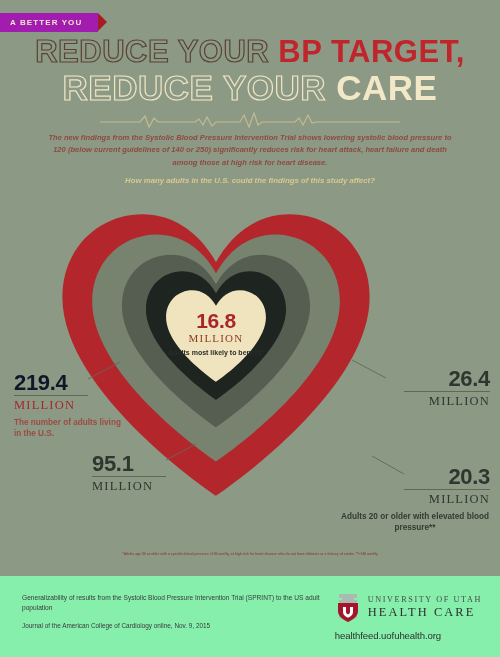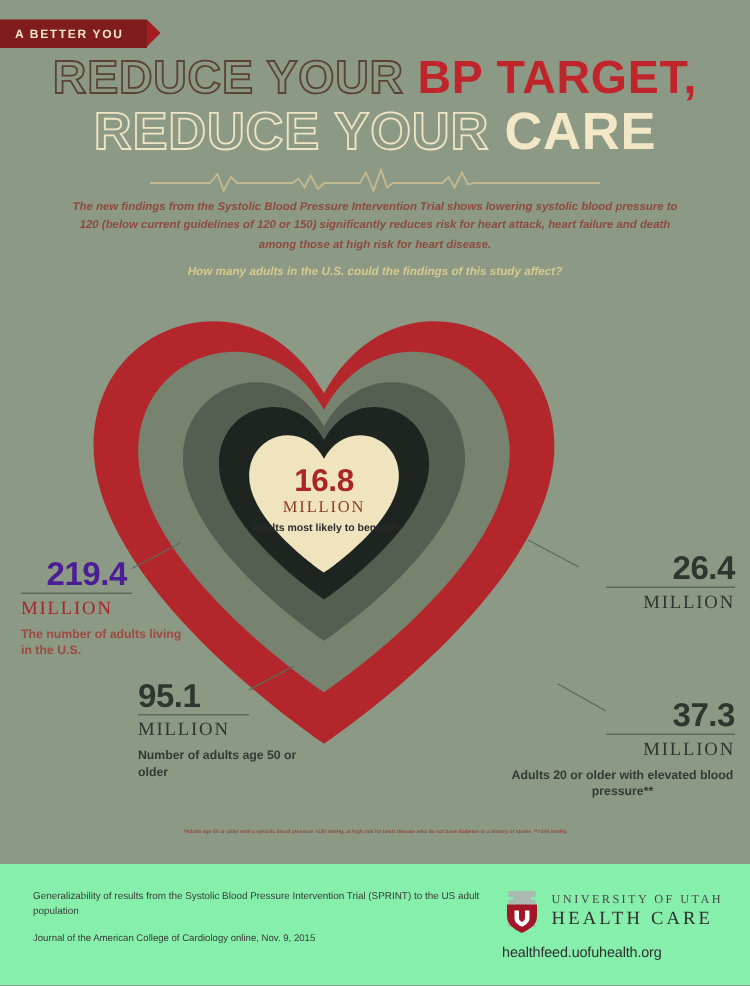--- a/index.html
+++ b/index.html
@@ -13,21 +13,21 @@
     position: relative;
     width: 500px; height: 657px;
     background: #8c9a85;
     overflow: hidden;
   }
 
   
   #badge {
     position: absolute; left: 0; top: 13px;
     height: 19px; padding: 0 16px 0 10px;
-    background: #7f1d1d;
+    background: #a21caf;
     display: flex; align-items: center;
     color: #f0e6cd;
     font-size: 8px; font-weight: bold; letter-spacing: 1.1px;
   }
   #badge::after {
     content: ""; position: absolute; right: -9px; top: 0;
     border-left: 9px solid #a51c22;
     border-top: 9.5px solid transparent;
     border-bottom: 9.5px solid transparent;
   }
@@ -91,21 +91,21 @@
     font-size: 22px; font-weight: bold; line-height: 1;
     letter-spacing: -0.3px;
   }
   .mil {
     font-family: "Liberation Serif", serif;
     font-size: 12.5px; letter-spacing: 1.2px; line-height: 1.25;
     padding-top: 2px;
   }
   .desc { font-size: 8.2px; line-height: 1.42; font-weight: bold; padding-top: 3px; }
 
-  .red .num  { color: #4c1d95; margin-left: 17px; }
+  .red .num  { color: #0f172a; }
   .red .mil  { color: #a9252b; }
   .red .desc { color: #9c4a42; }
 
   .dark .num  { color: #2f362f; }
   .dark .mil  { color: #2f362f; }
   .dark .desc { color: #333a33; }
 
   .rule-l { border-top: 1px solid #5d6a58; width: 74px; margin: 1px 0 0 0; }
   .rule-r { border-top: 1px solid #5d6a58; width: 86px; margin: 1px 0 0 auto; }
 
@@ -165,21 +165,21 @@
   <div id="headline">
     <span class="l1"><span class="hl-outline-dark">REDUCE YOUR </span><span class="hl-solid-red">BP TARGET,</span></span>
     <span class="l2"><span class="hl-outline-cream">REDUCE YOUR </span><span class="hl-solid-cream">CARE</span></span>
   </div>
 
   <svg id="ekg" viewBox="0 0 300 18" preserveAspectRatio="none">
     <path d="M0 10 H40 l5 -6 l4 11 l5 -9 l4 4 H95 l4 -3 l4 6 l4 -8 l5 9 l4 -4 H140
              l4 -7 l5 12 l5 -14 l4 12 l4 -3 H195 l4 -4 l4 7 l5 -10 l4 8 l4 -1 H300" fill="none" stroke="#cdbf93" stroke-width="1.2"></path>
   </svg>
 
-  <div id="subtitle">The new findings from the Systolic Blood Pressure Intervention Trial shows lowering systolic blood pressure to 120 (below current guidelines of 120 or 150) significantly reduces risk for heart attack, heart failure and death among those at high risk for heart disease.</div>
+  <div id="subtitle">The new findings from the Systolic Blood Pressure Intervention Trial shows lowering systolic blood pressure to 120 (below current guidelines of 140 or 250) significantly reduces risk for heart attack, heart failure and death among those at high risk for heart disease.</div>
   <div id="question">How many adults in the U.S. could the findings of this study affect?</div>
 
   <div id="hearts">
 
     <svg class="heart" style="top:0;" width="320" height="300" viewBox="0 0 100 92">
       <path fill="#b3272c" d="M50 90 C50 90 2 58 2 28 C2 12 14 2 27 2 C37 2 45 8 50 17
                                C55 8 63 2 73 2 C86 2 98 12 98 28 C98 58 50 90 50 90 Z"></path>
     </svg>
 
     <svg class="heart" style="top:22px;" width="258" height="242" viewBox="0 0 100 92">
@@ -221,31 +221,30 @@
     <div class="num">219.4</div>
     <div class="rule-l"></div>
     <div class="mil">MILLION</div>
     <div class="desc">The number of adults living in the U.S.</div>
   </div>
 
   <div class="callout dark" id="c2">
     <div class="num">95.1</div>
     <div class="rule-l"></div>
     <div class="mil">MILLION</div>
-    <div class="desc">Number of adults age 50 or older</div>
   </div>
 
   <div class="callout dark" id="c3">
     <div class="num">26.4</div>
     <div class="rule-r"></div>
     <div class="mil">MILLION</div>
   </div>
 
   <div class="callout dark" id="c4">
-    <div class="num">37.3</div>
+    <div class="num">20.3</div>
     <div class="rule-r"></div>
     <div class="mil">MILLION</div>
     <div class="desc">Adults 20 or older with elevated blood pressure**</div>
   </div>
 
   <div id="footnote">*Adults age 50 or older with a systolic blood pressure &gt;130 mmHg, at high risk for heart disease who do not have diabetes or a history of stroke. **&gt;140 mmHg</div>
 
   <div id="footer">
     <div id="footer-left">
       <div class="fl1">Generalizability of results from the Systolic Blood Pressure Intervention Trial (SPRINT) to the US adult population</div>

